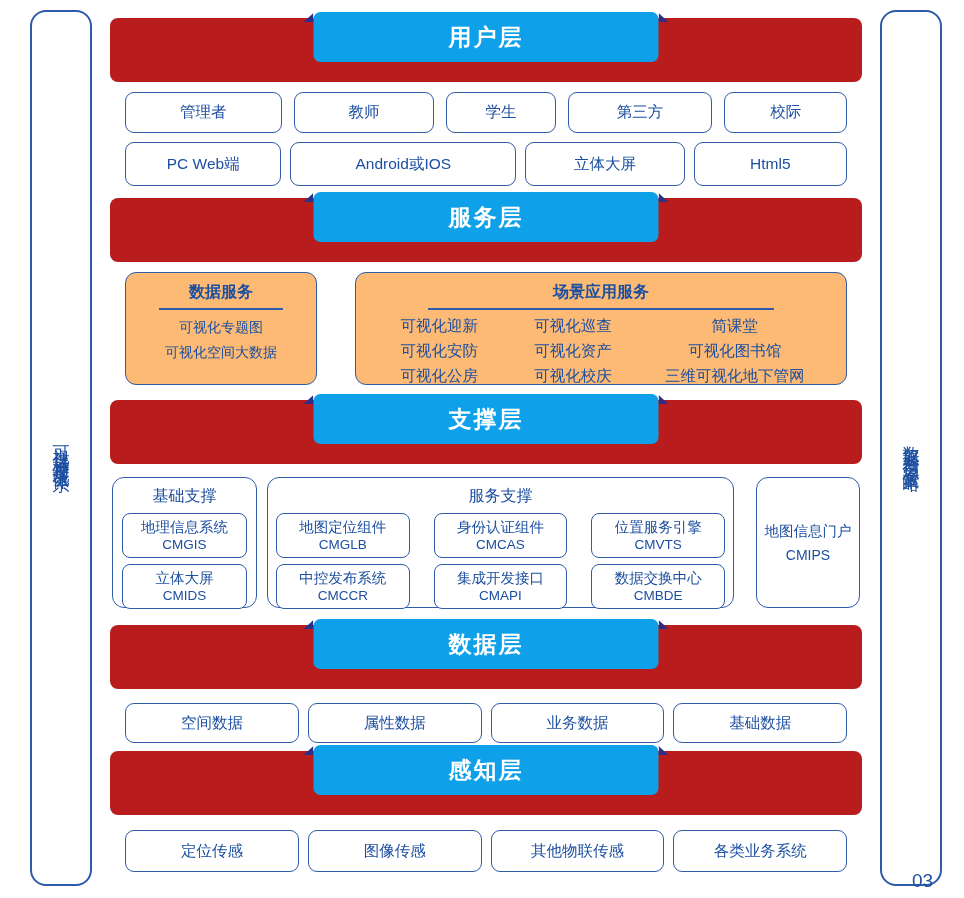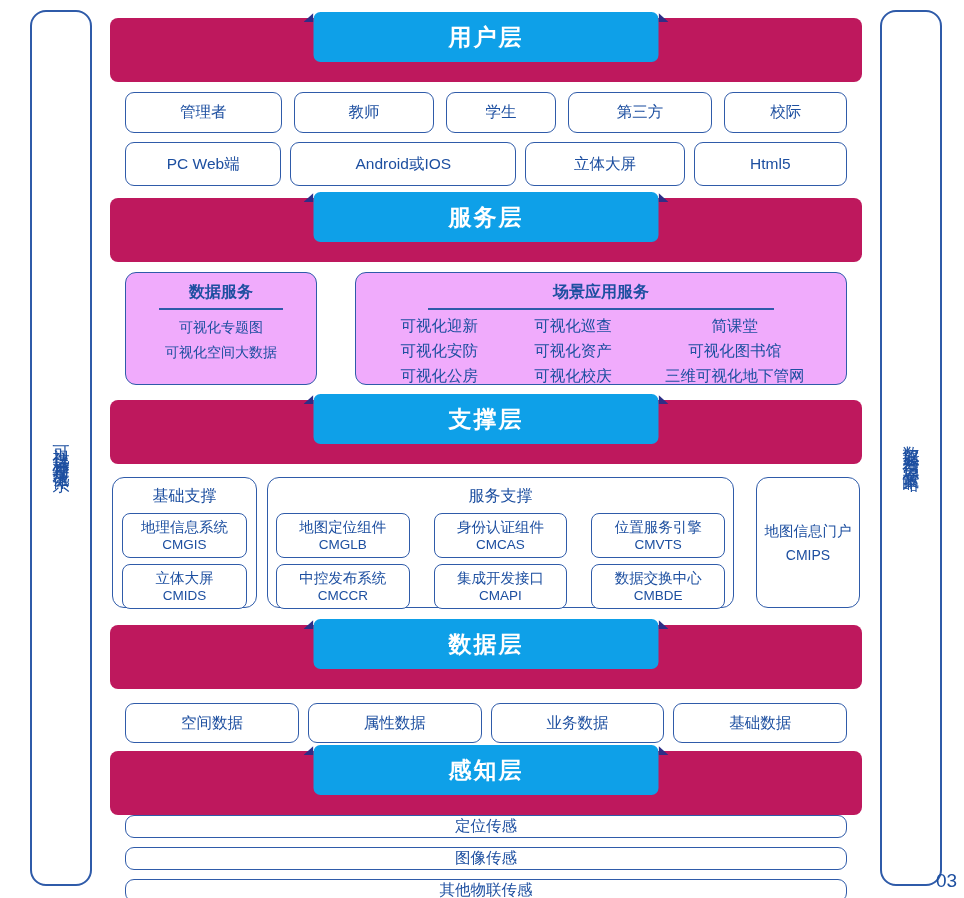--- a/index.html
+++ b/index.html
@@ -12,21 +12,21 @@
     display:flex;align-items:center;justify-content:center;}
   .side-panel.left{left:30px;}
   .side-panel.right{left:880px;}
   .side-panel .vtext{writing-mode:vertical-rl;text-orientation:upright;
     font-size:17px;letter-spacing:3px;color:#1D4FA0;font-weight:500;}
 
   
   #content{position:absolute;left:110px;top:0;width:752px;}
 
   
-  .bar{position:relative;height:64px;background:#be185d;border-radius:8px;}
+  .bar{position:relative;height:64px;background:#b91c1c;border-radius:8px;}
   .tab{position:absolute;top:-6px;left:50%;transform:translateX(-50%);
     width:345px;height:50px;background:#0EA0E8;border-radius:7px;
     display:flex;align-items:center;justify-content:center;
     color:#fff;font-size:23px;font-weight:bold;letter-spacing:2px;z-index:2;}
   .tab::before{content:"";position:absolute;left:-10px;top:1px;width:10px;height:9px;
     background:#2D2E87;clip-path:polygon(100% 0,100% 100%,0 100%);z-index:-1;}
   .tab::after{content:"";position:absolute;right:-10px;top:1px;width:10px;height:9px;
     background:#2D2E87;clip-path:polygon(0 0,0 100%,100% 100%);z-index:-1;}
 
   
@@ -47,25 +47,25 @@
   .clients-row{margin-top:9px;height:44px;gap:9px;}
   .clients-row .pill{flex:1 1 0;}
   .clients-row .pill:nth-child(1){flex-grow:1.00;}
   .clients-row .pill:nth-child(2){flex-grow:1.45;}
   .clients-row .pill:nth-child(3){flex-grow:1.02;}
   .clients-row .pill:nth-child(4){flex-grow:0.98;}
 
   .quad-row{height:40px;gap:9px;}
   .quad-row .pill{flex:1 1 0;}
   .data-row{margin-top:14px;}
-  .perception-row{height:50px;flex-direction:column;}
+  .perception-row{margin-top:15px;height:42px;}
 
   
   .service-groups{margin-top:10px;height:113px;gap:38px;}
-  .group{border:1.6px solid #2F5BA9;border-radius:11px;background:#f0abfc;
+  .group{border:1.6px solid #2F5BA9;border-radius:11px;background:#fdba74;
     text-align:center;padding-top:9px;box-sizing:border-box;height:113px;}
   .group-title{display:inline-block;font-size:16px;font-weight:bold;color:#1D4FA0;
     border-bottom:2px solid #2F5BA9;padding:0 30px 5px;}
   .group.scene{flex:1;}
   .group.data-service{width:192px;}
   .group.scene .group-title{padding:0 125px 5px;}
   .stack-items{margin-top:5px;font-size:14px;color:#1D4FA0;line-height:25px;}
   .scene-grid{display:grid;grid-template-columns:1.05fr 1.1fr 1.5fr;
     margin-top:3px;padding:0 18px;font-size:15.5px;color:#1D4FA0;line-height:25px;
     justify-items:center;}
@@ -92,21 +92,21 @@
   .portal-box .ccode{font-size:14px;line-height:20px;margin-top:4px;}
 
   
   .bar.l1{margin-top:18px;}
   .bar.l2{margin-top:12px;}
   .bar.l3{margin-top:15px;}
   .bar.l4{margin-top:17px;}
   .bar.l5{margin-top:8px;}
 
   
-  .page-number{position:absolute;left:936px;top:870px;font-size:19px;color:#1D4FA0;}
+  .page-number{position:absolute;left:912px;top:870px;font-size:19px;color:#1D4FA0;}
 </style>
 </head>
 <body>
 
 <div id="stage">
 
   <div class="side-panel left">
     <span class="vtext">可视信息标准与规范体系</span>
   </div>
 

